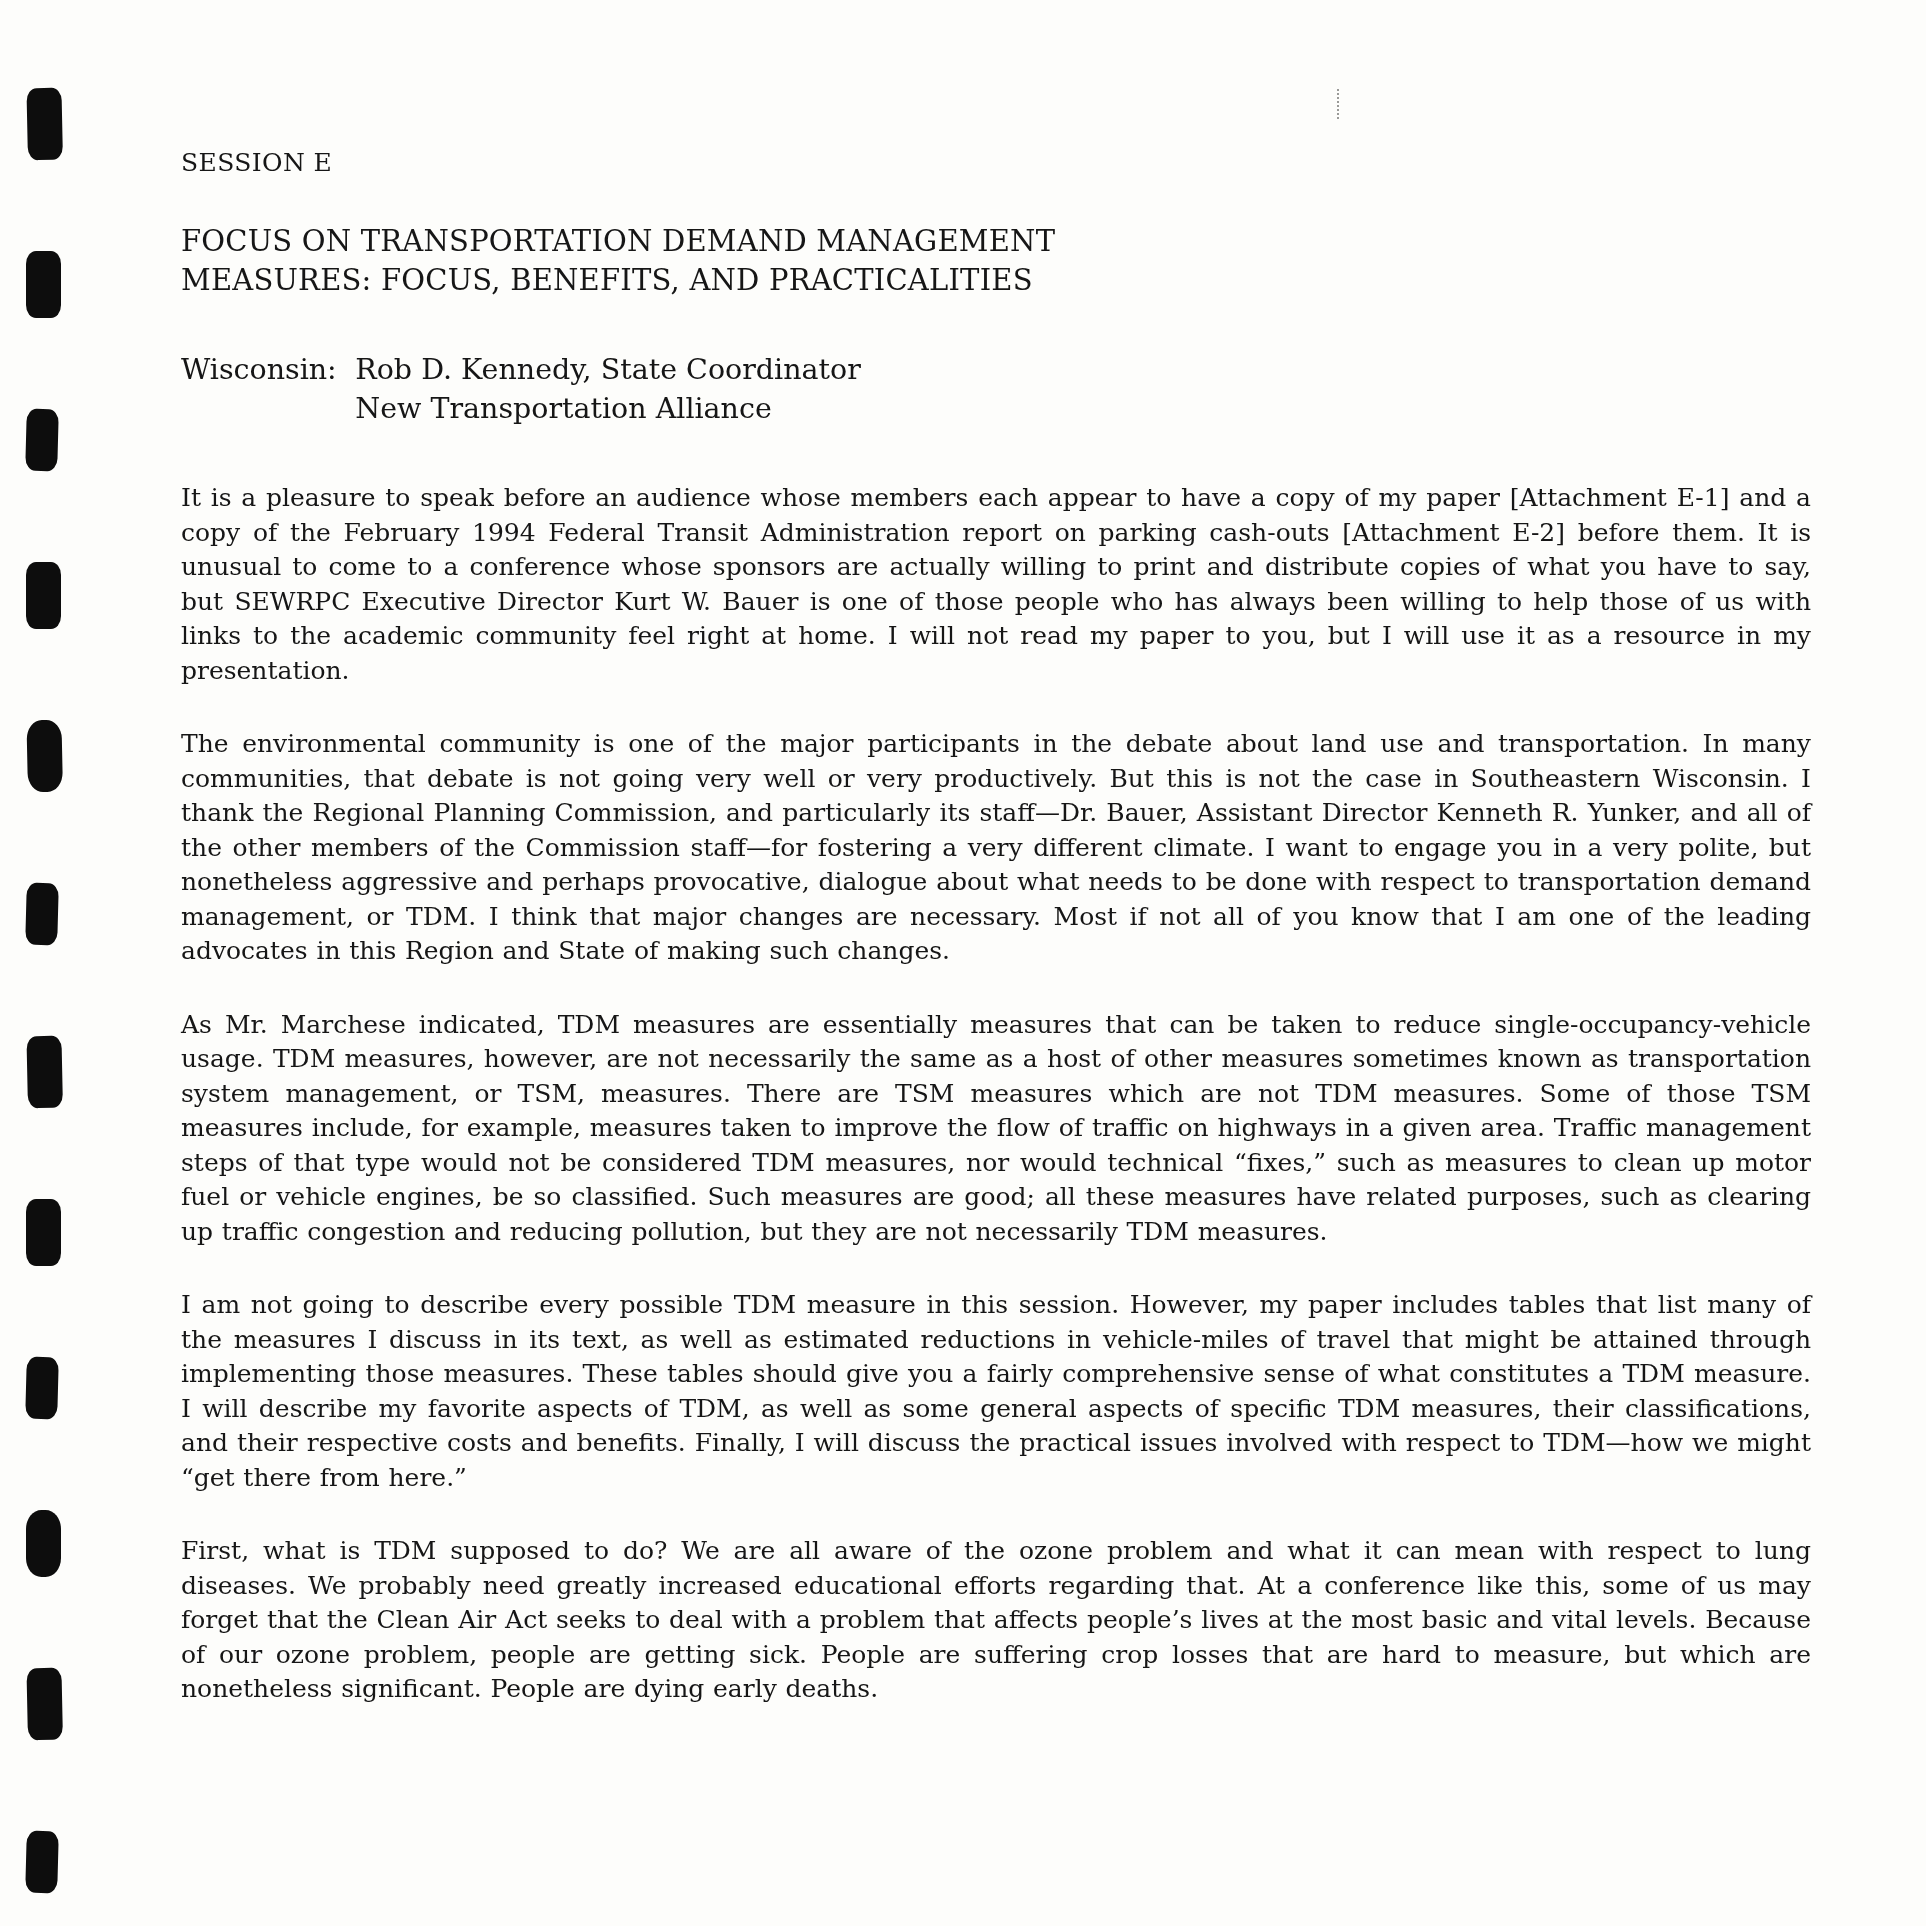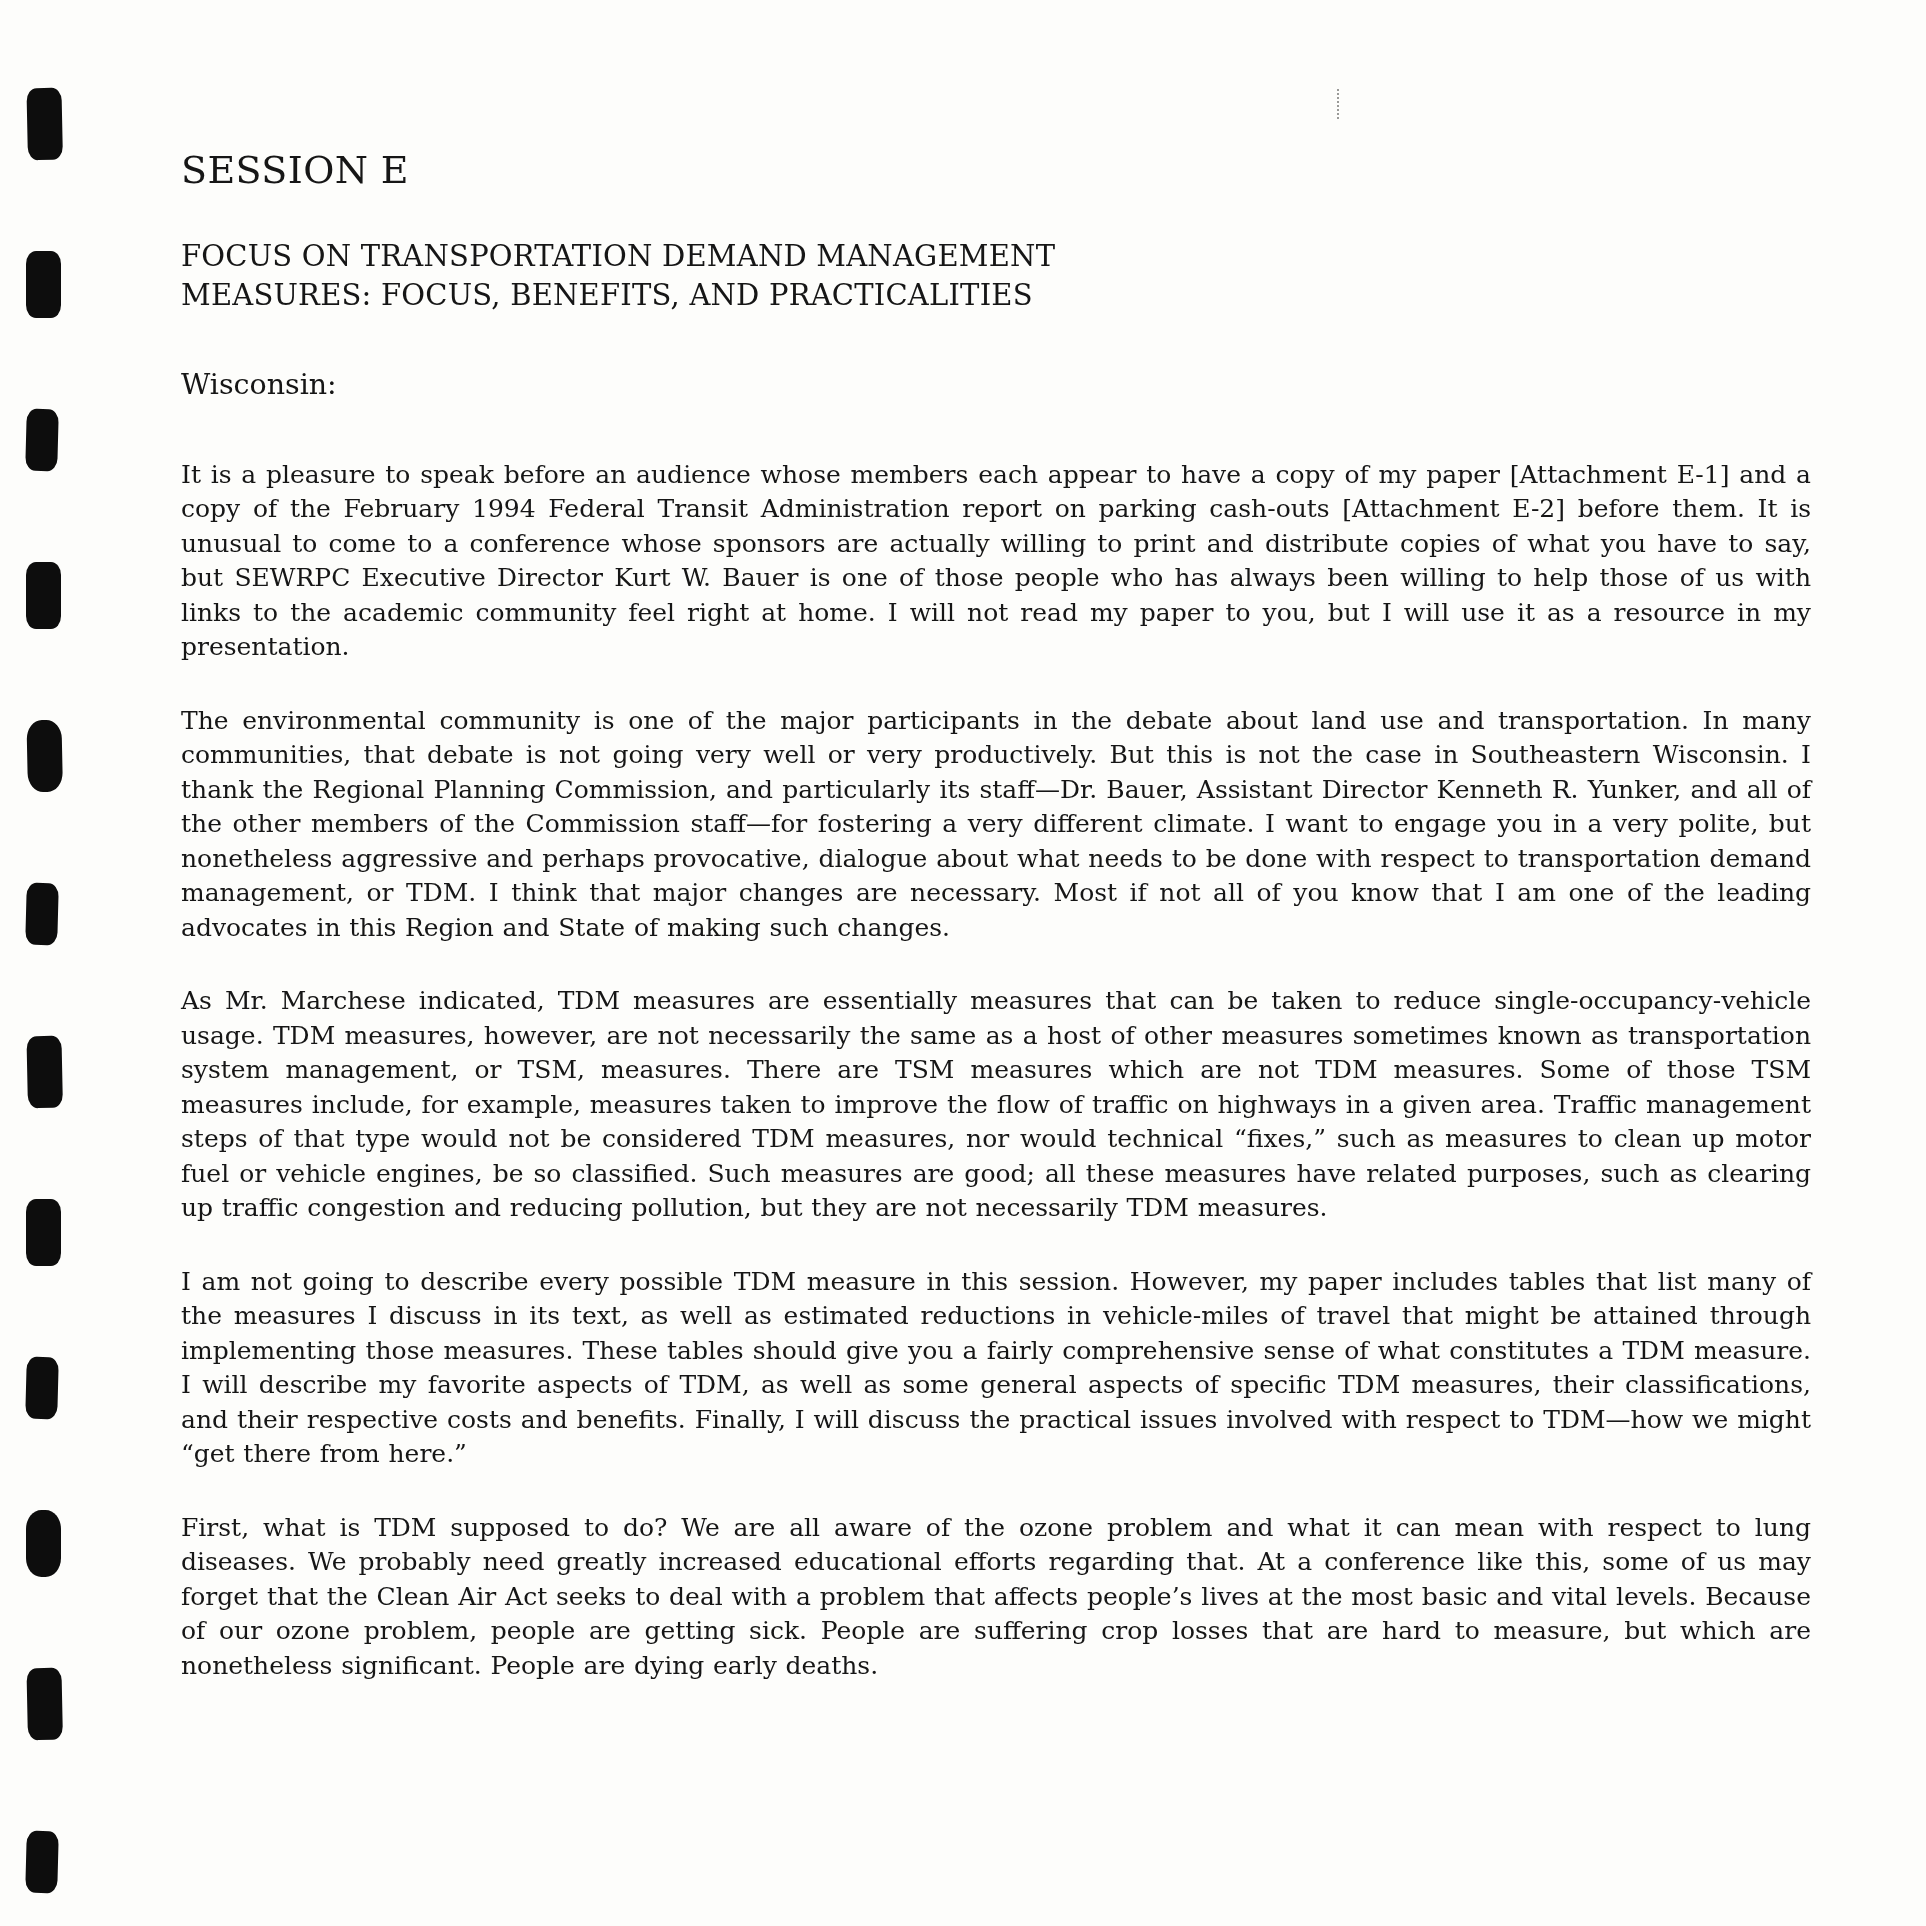--- a/index.html
+++ b/index.html
@@ -37,21 +37,21 @@
   .hole:nth-child(5n)   { border-radius: 15.4px / 19px; }
 
   .content {
     position: absolute;
     left: 181px;
     top: 0;
     width: 1630px;
     padding-top: 148px;
   }
   .session-heading {
-    font-size: 38px;
+    font-size: 25px;
     letter-spacing: 0.4px;
     margin-bottom: 45px;
   }
   .paper-title {
     font-size: 29px;
     line-height: 1.36;
     letter-spacing: 0.2px;
     margin-bottom: 50px;
   }
   .presenter {
@@ -103,20 +103,24 @@
 
     <div class="session-heading">SESSION E</div>
 
     <div class="paper-title">
       <div>FOCUS ON TRANSPORTATION DEMAND MANAGEMENT</div>
       <div>MEASURES: FOCUS, BENEFITS, AND PRACTICALITIES</div>
     </div>
 
     <div class="presenter">
       <span>Wisconsin:</span>
+      <span>
+        <div>Rob D. Kennedy, State Coordinator</div>
+        <div>New Transportation Alliance</div>
+      </span>
     </div>
 
     <p class="body-paragraph">It is a pleasure to speak before an audience whose members each appear to have a copy of my paper [Attachment E-1] and a copy of the February 1994 Federal Transit Administration report on parking cash-outs [Attachment E-2] before them. It is unusual to come to a conference whose sponsors are actually willing to print and distribute copies of what you have to say, but SEWRPC Executive Director Kurt W. Bauer is one of those people who has always been willing to help those of us with links to the academic community feel right at home. I will not read my paper to you, but I will use it as a resource in my presentation.</p>
     <p class="body-paragraph">The environmental community is one of the major participants in the debate about land use and transportation. In many communities, that debate is not going very well or very productively. But this is not the case in Southeastern Wisconsin. I thank the Regional Planning Commission, and particularly its staff—Dr. Bauer, Assistant Director Kenneth R. Yunker, and all of the other members of the Commission staff—for fostering a very different climate. I want to engage you in a very polite, but nonetheless aggressive and perhaps provocative, dialogue about what needs to be done with respect to transportation demand management, or TDM. I think that major changes are necessary. Most if not all of you know that I am one of the leading advocates in this Region and State of making such changes.</p>
     <p class="body-paragraph">As Mr. Marchese indicated, TDM measures are essentially measures that can be taken to reduce single-occupancy-vehicle usage. TDM measures, however, are not necessarily the same as a host of other measures sometimes known as transportation system management, or TSM, measures. There are TSM measures which are not TDM measures. Some of those TSM measures include, for example, measures taken to improve the flow of traffic on highways in a given area. Traffic management steps of that type would not be considered TDM measures, nor would technical “fixes,” such as measures to clean up motor fuel or vehicle engines, be so classified. Such measures are good; all these measures have related purposes, such as clearing up traffic congestion and reducing pollution, but they are not necessarily TDM measures.</p>
     <p class="body-paragraph">I am not going to describe every possible TDM measure in this session. However, my paper includes tables that list many of the measures I discuss in its text, as well as estimated reductions in vehicle-miles of travel that might be attained through implementing those measures. These tables should give you a fairly comprehensive sense of what constitutes a TDM measure. I will describe my favorite aspects of TDM, as well as some general aspects of specific TDM measures, their classifications, and their respective costs and benefits. Finally, I will discuss the practical issues involved with respect to TDM—how we might “get there from here.”</p>
     <p class="body-paragraph">First, what is TDM supposed to do? We are all aware of the ozone problem and what it can mean with respect to lung diseases. We probably need greatly increased educational efforts regarding that. At a conference like this, some of us may forget that the Clean Air Act seeks to deal with a problem that affects people’s lives at the most basic and vital levels. Because of our ozone problem, people are getting sick. People are suffering crop losses that are hard to measure, but which are nonetheless significant. People are dying early deaths.</p>
 
   </div>
 

